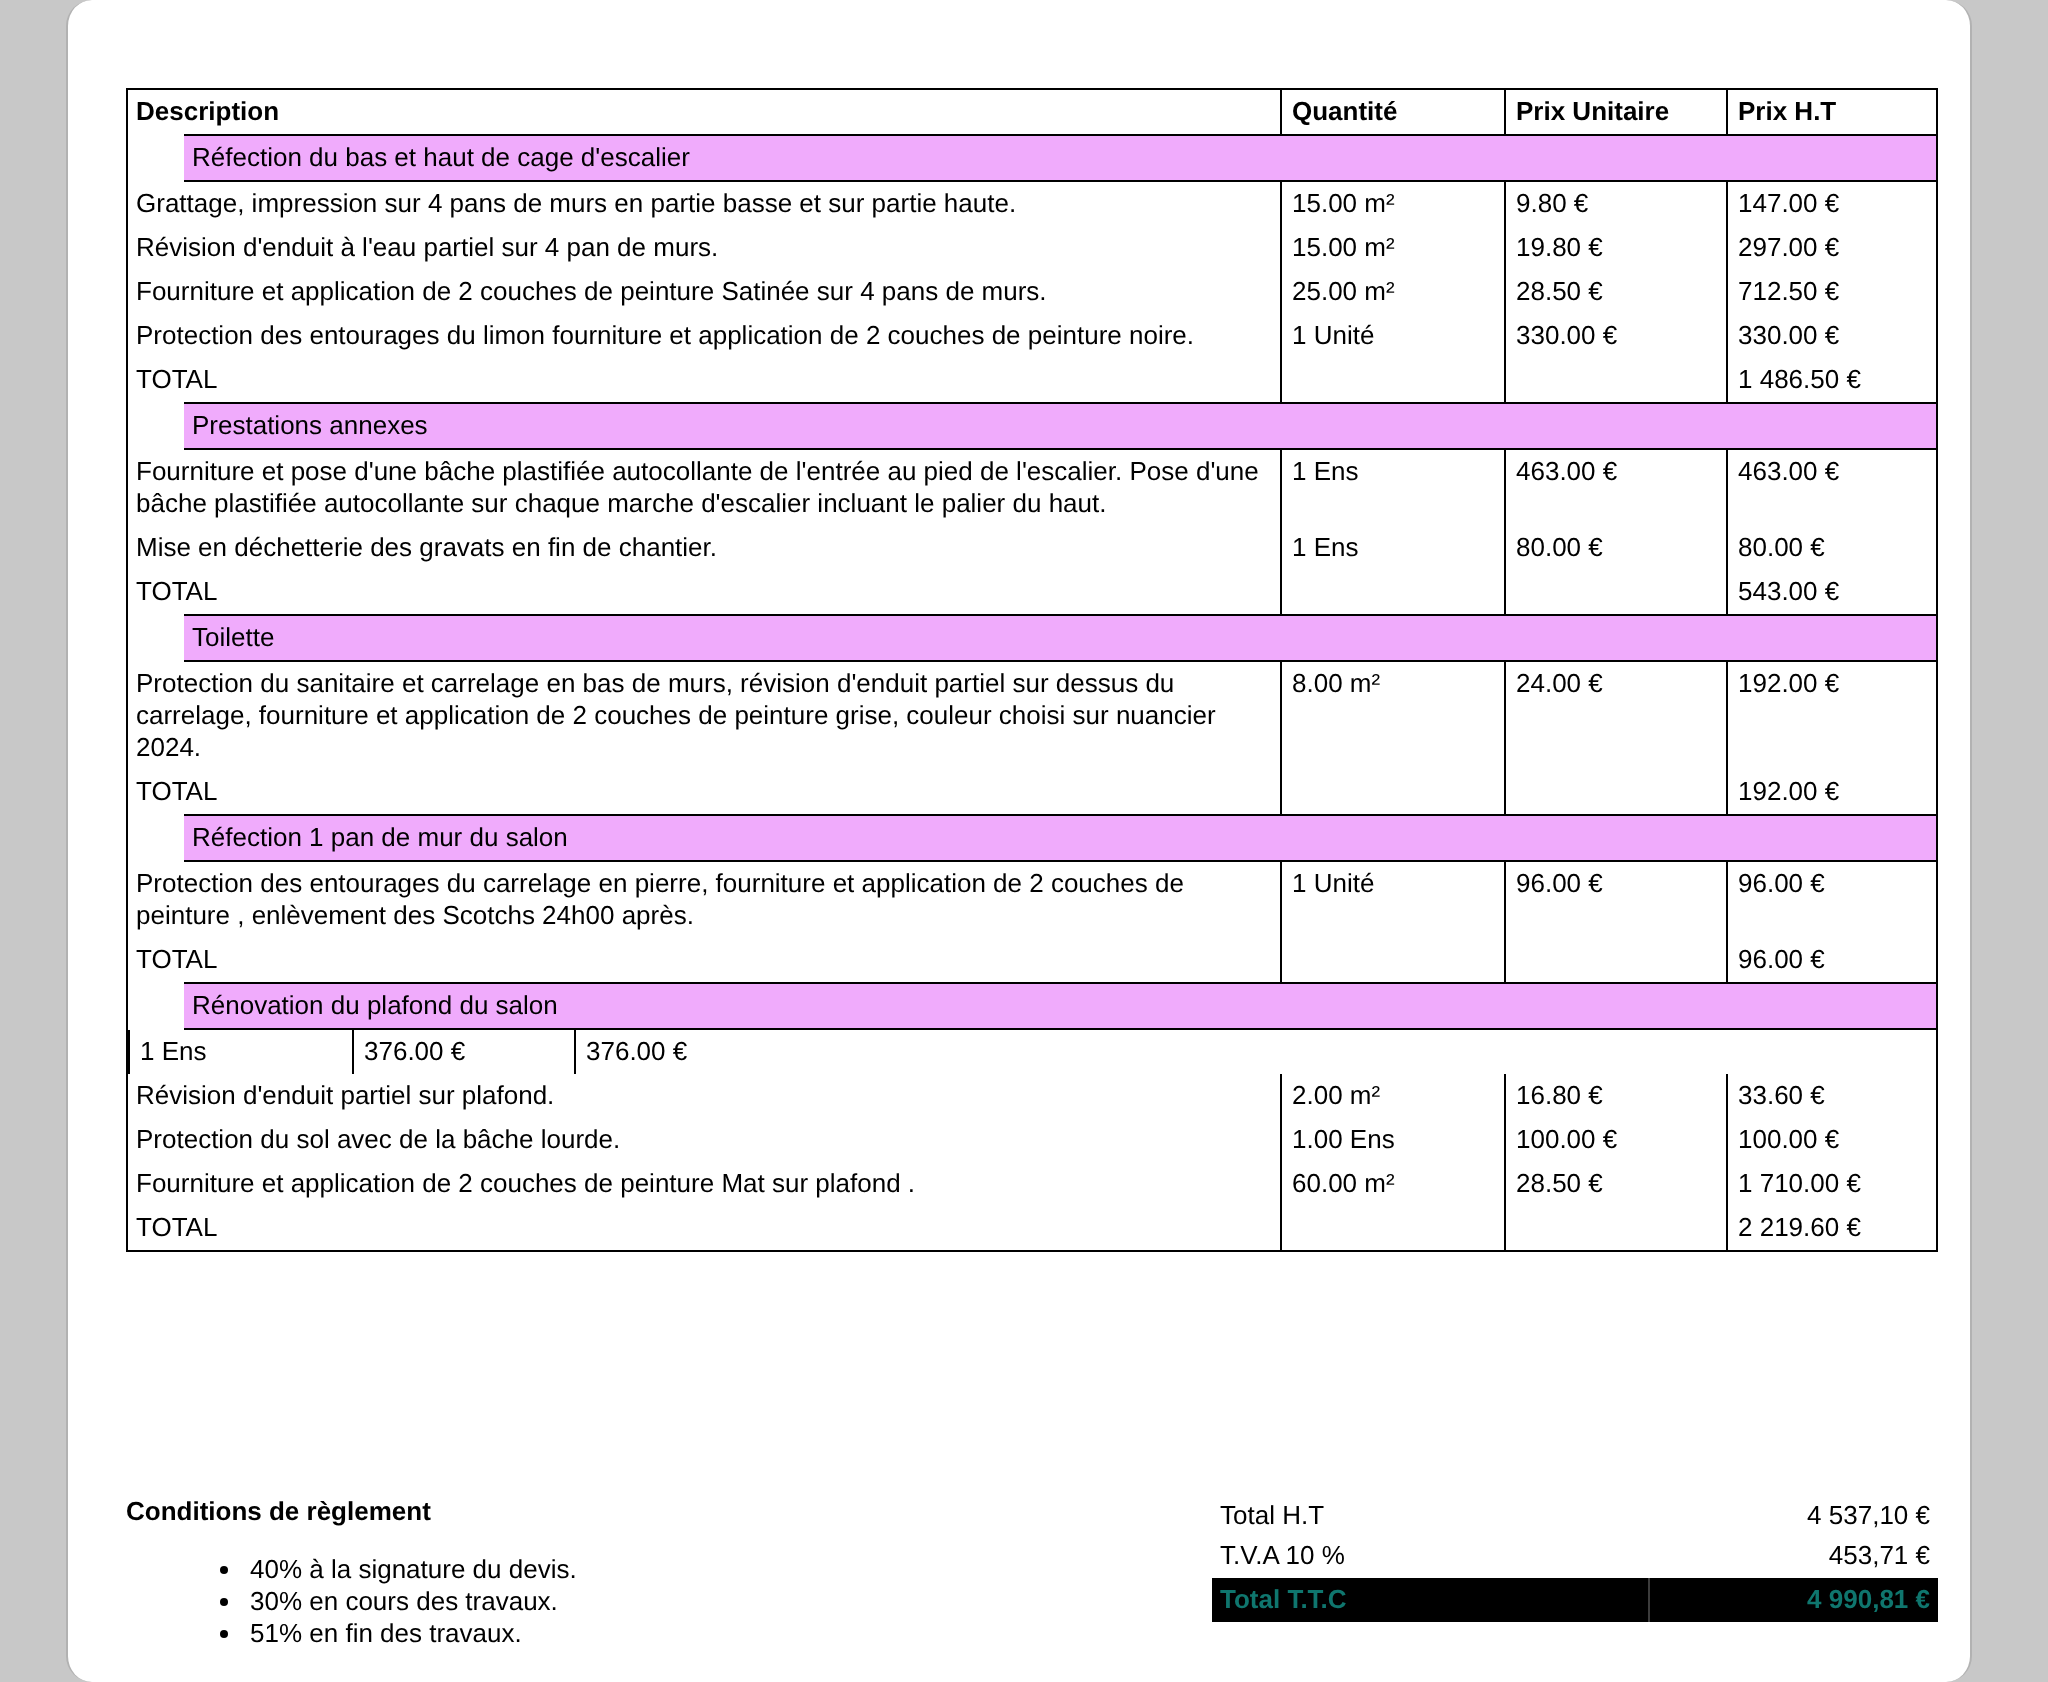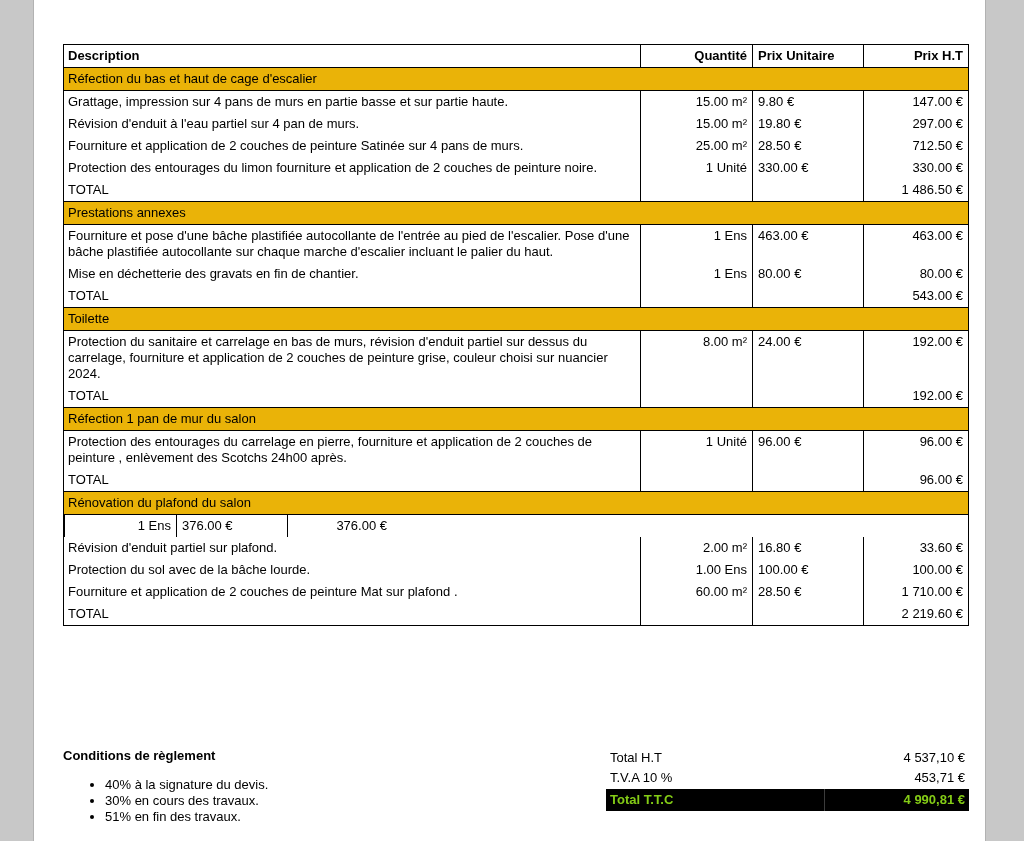--- a/index.html
+++ b/index.html
@@ -10,54 +10,56 @@
     font-size:13px;
     color:#000;
     overflow:hidden;
   }
   .page {
     position:absolute; left:33px; top:0;
     width:953px; height:841px;
     background:#ffffff;
     border-left:1px solid #b2b2b2;
     border-right:1px solid #b2b2b2;
+    border-radius:13px;
   }
   
   .tbl {
     position:absolute; left:29px; top:44px;
     width:906px;
     border:1px solid #000;
     line-height:16px;
   }
   .flexrow { display:flex; align-items:stretch; }
   .c { padding:3px 4px; }
   .desc { flex:1 1 auto; min-width:0; }
-  .qty  { width:112px; border-left:1px solid #000; text-align:right; padding:3px 5px; flex:0 0 auto; }
+  .qty  { width:112px; border-left:1px solid #000; text-align:left; padding:3px 5px; flex:0 0 auto; }
   .unit { width:111px; border-left:1px solid #000; padding:3px 5px; flex:0 0 auto; }
-  .tot  { width:105px; border-left:1px solid #000; text-align:right; padding:3px 5px; flex:0 0 auto; }
+  .tot  { width:105px; border-left:1px solid #000; text-align:left; padding:3px 5px; flex:0 0 auto; }
   .thead { font-weight:bold; }
   .sec-title {
-    background:#eab308;
+    background:#f0abfc;
     border-top:1px solid #000;
     border-bottom:1px solid #000;
     padding:3px 4px;
+    margin-left:28px;
   }
   
   .footer {
     position:absolute; left:29px; top:748px;
     width:906px;
     display:flex; justify-content:space-between;
   }
   .terms-title { font-weight:bold; }
   .terms-list { margin:14px 0 0 0; padding-left:42px; }
-  .terms-list li { line-height:16px; }
+  .terms-list li { line-height:16px;margin-left:20px; }
   .summary { width:363px; line-height:16px;margin-left:36px; }
   .sum-row { display:flex; justify-content:space-between; padding:2px 4px; }
   .sum-row.grand {
-    background:#000; color:#84cc16; font-weight:bold;
+    background:#000; color:#0f766e; font-weight:bold;
     padding:3px 4px; margin-top:1px; position:relative;
   }
   .sum-row.grand .divider {
     position:absolute; left:218px; top:0; bottom:0; width:1px; background:#3c3c3c;
   }
 </style>
 </head>
 <body>
 
 <div class="page">

